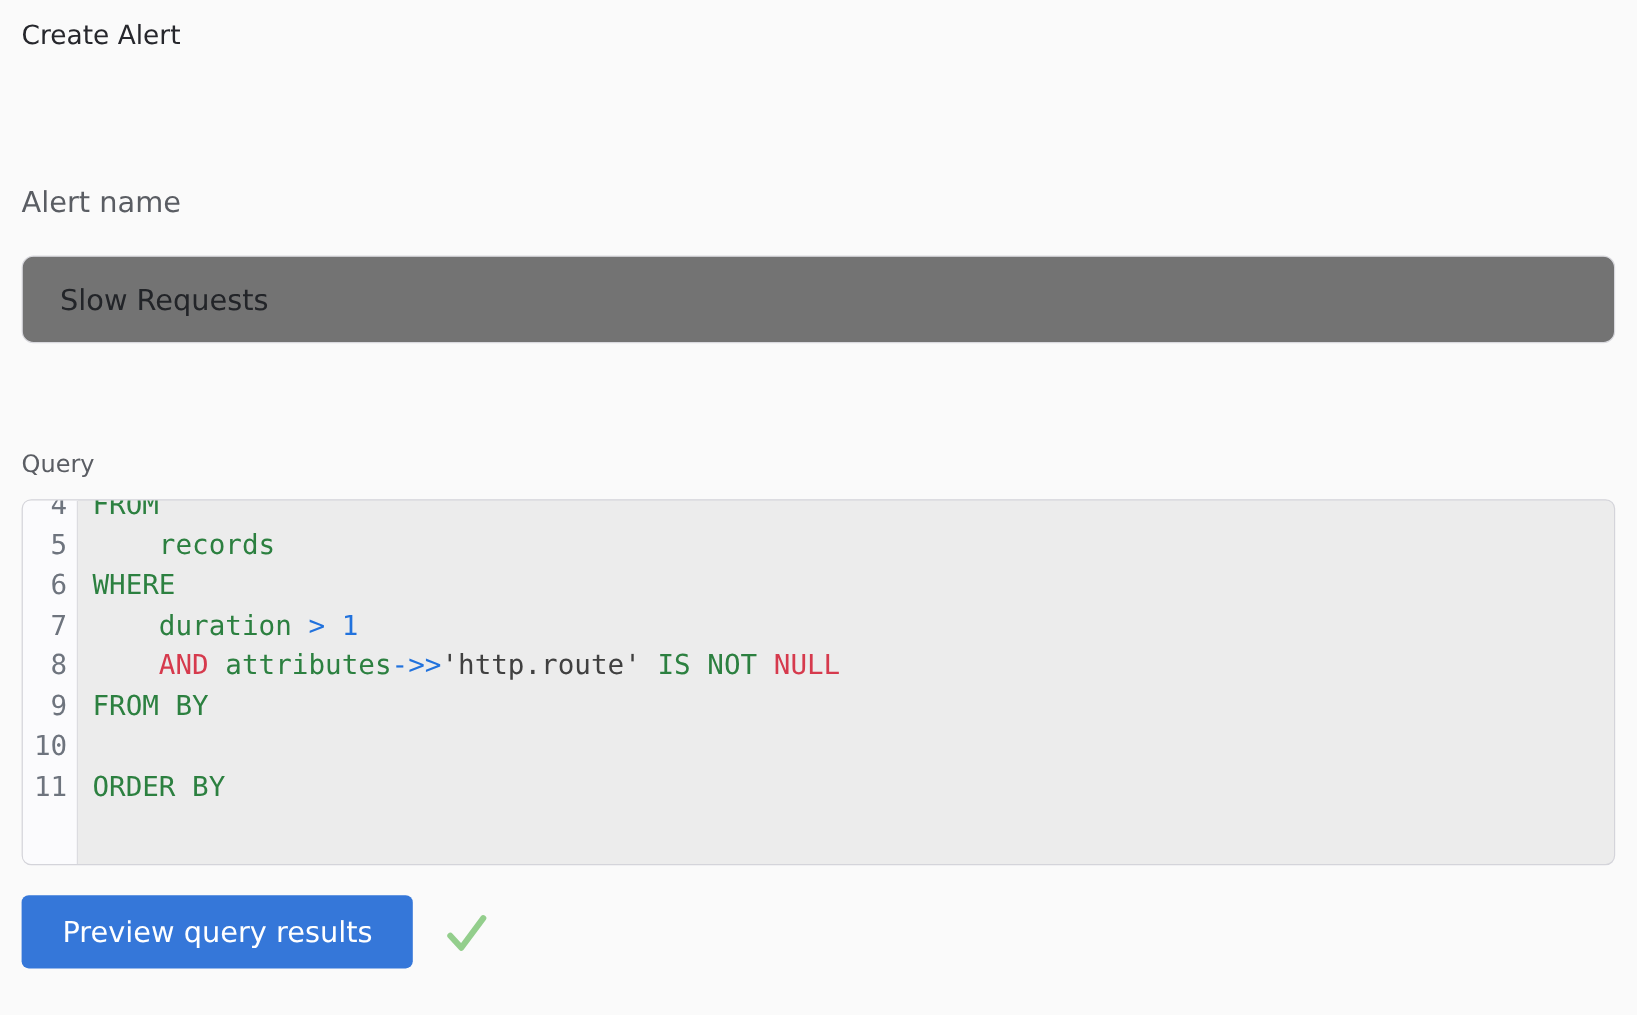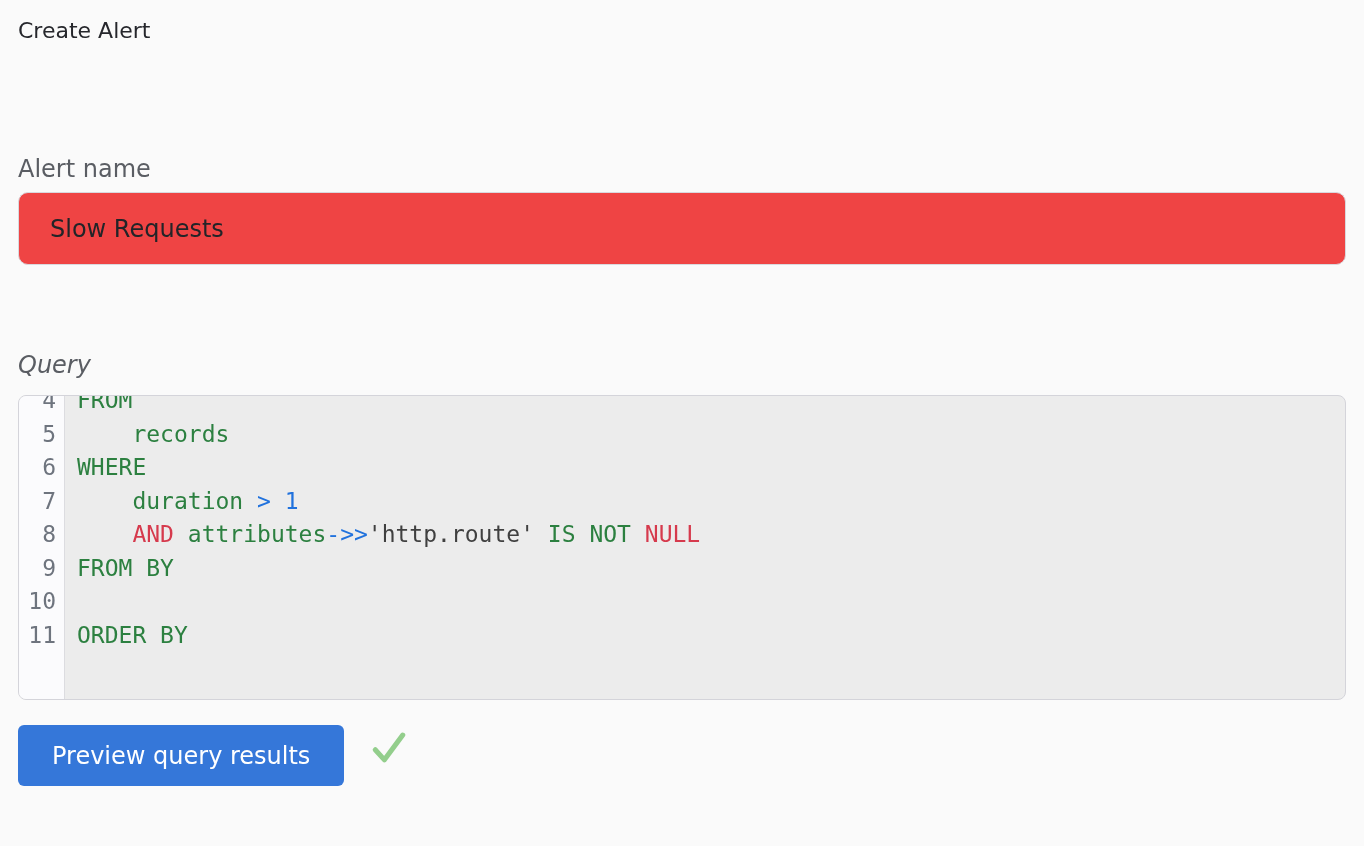--- a/index.html
+++ b/index.html
@@ -23,37 +23,36 @@
     margin-top: 99px;
     font-size: 24px;
     line-height: 32px;
     color: #5a5d63;
   }
 
   .alert-name-input {
     display: block;
     width: 1328px;
     height: 73px;
-    margin-top: 7px;
+    margin-top: 28px;
     padding: 0 31px;
     font-family: "DejaVu Sans", sans-serif;
     font-size: 24px;
     color: #222428;
-    background: #ef4444;
+    background: #737373;
     border: 1px solid #d9d9de;
     border-radius: 10px;
     outline: none;
   }
 
   .query-label {
     margin-top: 84px;
-    font-size: 24px;
+    font-size: 20px;
     line-height: 32px;
     color: #5a5d63;
-    font-style: italic;
   }
   .query-description {
     margin-top: 3px;
     font-size: 24px;
     line-height: 32px;
     color: #5a5d63;
   }
 
   .editor {
     position: relative;
@@ -96,21 +95,21 @@
   .tok-plain { color: #3a3d42; }
   .tok-green { color: #2c8040; }
   .tok-blue  { color: #2172dd; }
   .tok-red   { color: #d63a4d; }
   .tok-navy  { color: #404040; }
   .tok-gray  { color: #5f6368; }
 
   .actions-row {
     margin-top: 25px;
     display: flex;
-    align-items: flex-start;
+    align-items: center;
   }
   .preview-button {
     height: 61px;
     padding: 0 34px;
     background: #3577d9;
     color: #ffffff;
     border: none;
     border-radius: 6px;
     font-family: "DejaVu Sans", sans-serif;
     font-size: 24px;

